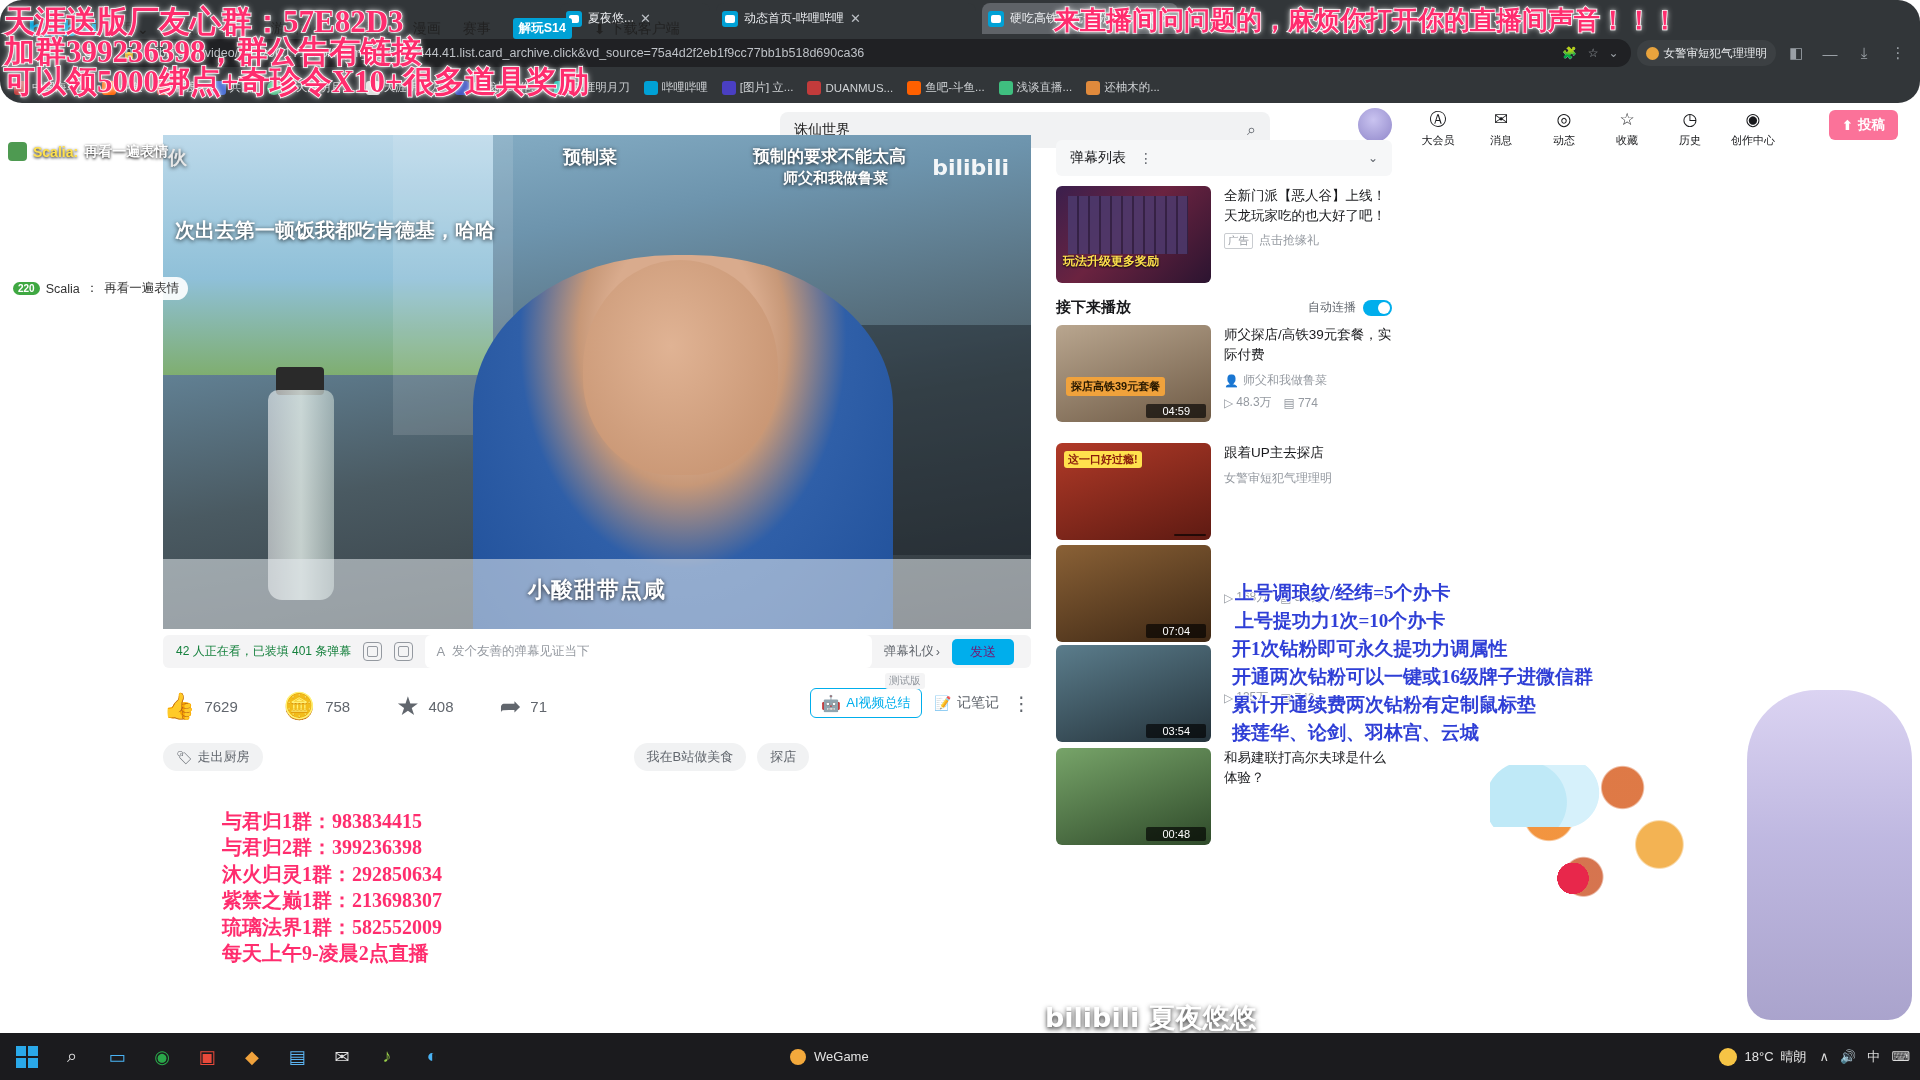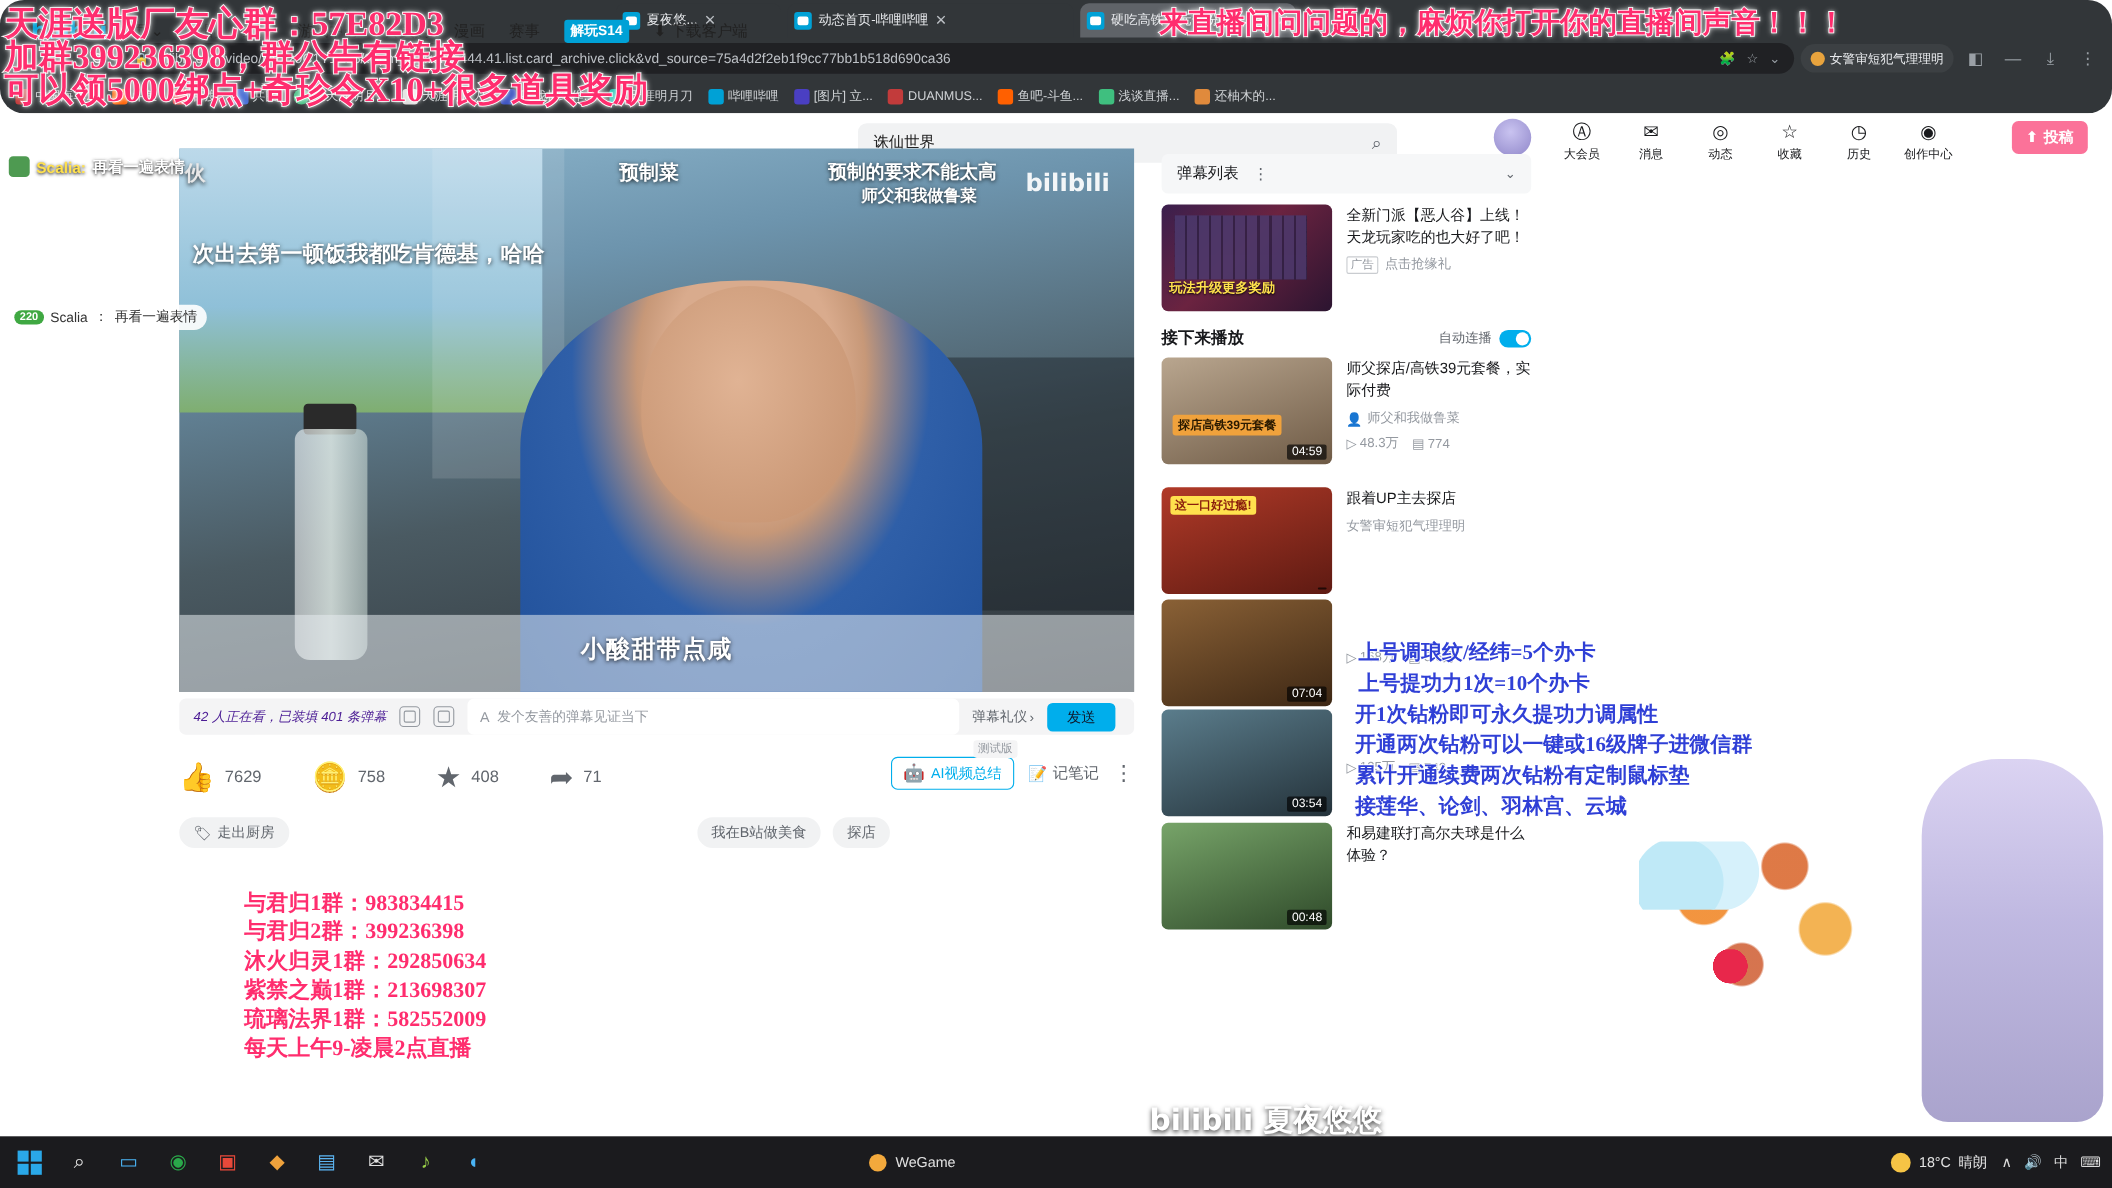--- a/index.html
+++ b/index.html
@@ -108,30 +108,30 @@
   .dm-float .nm { color:#ffe14d; font-size:14px; font-weight:bold; text-shadow:0 1px 3px #000; }
   .dm-float .tx { color:#fff; font-size:14px; font-weight:bold; text-shadow:0 1px 3px #000; }
   .dm-chip { position:absolute; left:10px; top:277px; height:23px; background:rgba(255,255,255,.9);
              border-radius:12px; display:flex; align-items:center; gap:6px; padding:0 9px 0 3px; }
   .dm-chip .lv { background:#3fa842; color:#fff; font-size:10px; border-radius:9px; padding:1px 5px; font-weight:bold; }
   .dm-chip .who { font-size:12.5px; color:#333; }
 
   
   .dmbar { position:absolute; left:163px; top:635px; width:868px; height:33px;
            background:#f4f4f5; border-radius:6px; display:flex; align-items:center; padding:0 13px; gap:12px; }
-  .dmbar .stat { font-size:12px; color:#4c1d95; white-space:nowrap;font-style:italic; }
+  .dmbar .stat { font-size:12px; color:#15803d; white-space:nowrap; }
   .dm-ico { width:19px; height:19px; border:1.5px solid #9499a0; border-radius:4px; position:relative; flex:none; }
   .dm-ico::after { content:""; position:absolute; left:3px; top:3px; right:3px; bottom:3px;
                    border:1px solid #9499a0; border-radius:2px; }
   .dm-input { flex:1; height:33px; background:#fff; border-radius:6px; display:flex; align-items:center;
               gap:7px; padding:0 11px; min-width:0; }
   .dm-input .ai { font-size:13px; color:#9499a0; }
   .dm-input .ph { font-size:12.5px; color:#9499a0; }
   .dm-etiq { font-size:12.5px; color:#61666d; display:flex; align-items:center; gap:2px; white-space:nowrap; }
-  .dm-send { width:62px; height:26px; background:#00aeec; color:#0f172a; border-radius:5px;
+  .dm-send { width:62px; height:26px; background:#00aeec; color:#701a75; border-radius:5px;
              display:flex; align-items:center; justify-content:center; font-size:13px; flex:none; margin-right:4px; }
 
   
   .toolrow { position:absolute; left:163px; top:680px; width:868px; height:52px; display:flex; align-items:center; gap:0; }
   .tool { display:flex; align-items:center; gap:9px; margin-right:46px; }
   .tool .ti { font-size:26px; color:#61666d; line-height:1; }
   .tool .tv { font-size:15px; color:#61666d; }
   .toolrow-right { position:absolute; right:0; top:8px; display:flex; align-items:center; gap:13px; }
   .ai-btn { height:30px; border:1px solid #00aeec; border-radius:6px; display:flex; align-items:center;
             gap:5px; padding:0 10px; position:relative; }
@@ -171,21 +171,21 @@
   .next-title { position:absolute; left:1056px; top:298px; width:336px; display:flex; align-items:center; }
   .next-title .t { font-size:15px; color:#18191c; font-weight:bold; }
   .next-title .auto { margin-left:auto; display:flex; align-items:center; gap:7px; font-size:12px; color:#61666d; }
   .toggle { width:29px; height:16px; border-radius:8px; background:#00aeec; position:relative; }
   .toggle::after { content:""; position:absolute; right:2px; top:2px; width:12px; height:12px;
                    border-radius:50%; background:#fff; }
 
   .rec { position:absolute; left:1056px; width:336px; display:flex; gap:13px; }
   .rec-thumb { width:155px; height:97px; border-radius:6px; position:relative; overflow:hidden; flex:none; }
   .rec-dur { position:absolute; right:5px; bottom:4px; background:rgba(0,0,0,.65); color:#fff;
-             font-size:11px; padding:1px 4px; border-radius:2px; }
+             font-size:11px; padding:1px 16px; border-radius:2px; }
   .rec-tl { font-size:13.5px; color:#18191c; line-height:1.45; max-height:40px; overflow:hidden; }
   .rec-up { margin-top:7px; display:flex; align-items:center; gap:4px; font-size:12px; color:#9499a0; }
   .rec-st { margin-top:5px; display:flex; align-items:center; gap:12px; font-size:12px; color:#9499a0; }
   .rec-st span { display:flex; align-items:center; gap:3px; }
 
   
   .ov { position:absolute; pointer-events:none; white-space:nowrap; }
   .ov-red { color:#ff2d6e; font-weight:bold;
             -webkit-text-stroke:1.5px #fff; paint-order:stroke fill;
             text-shadow:0 0 3px #fff, 0 0 6px #fff; }

